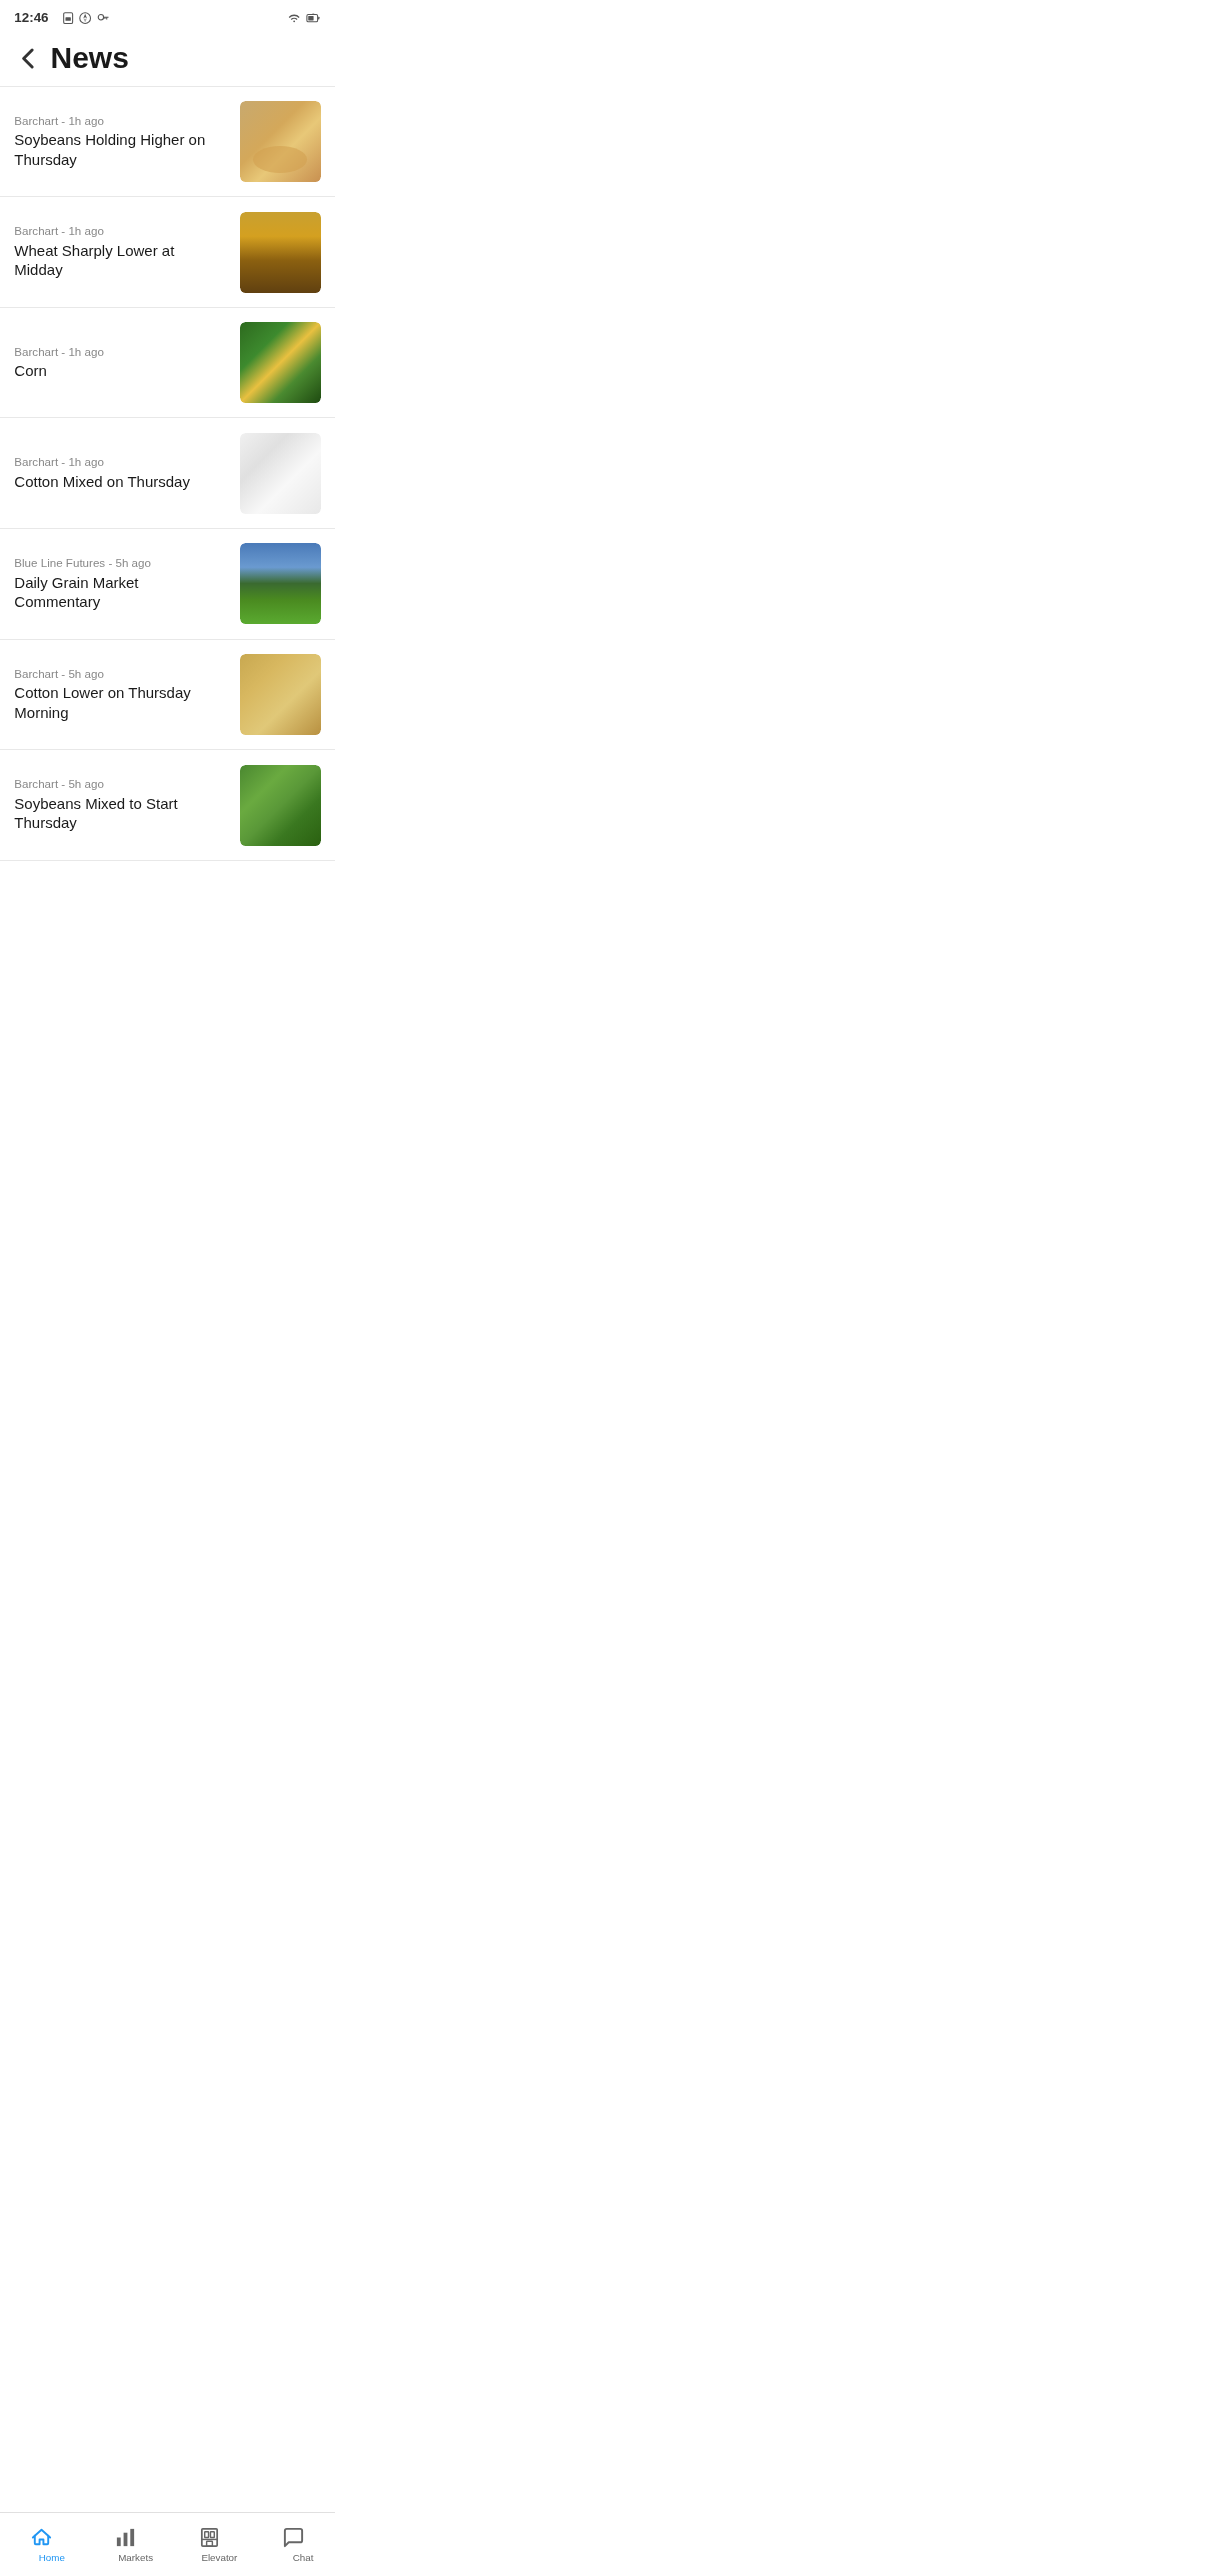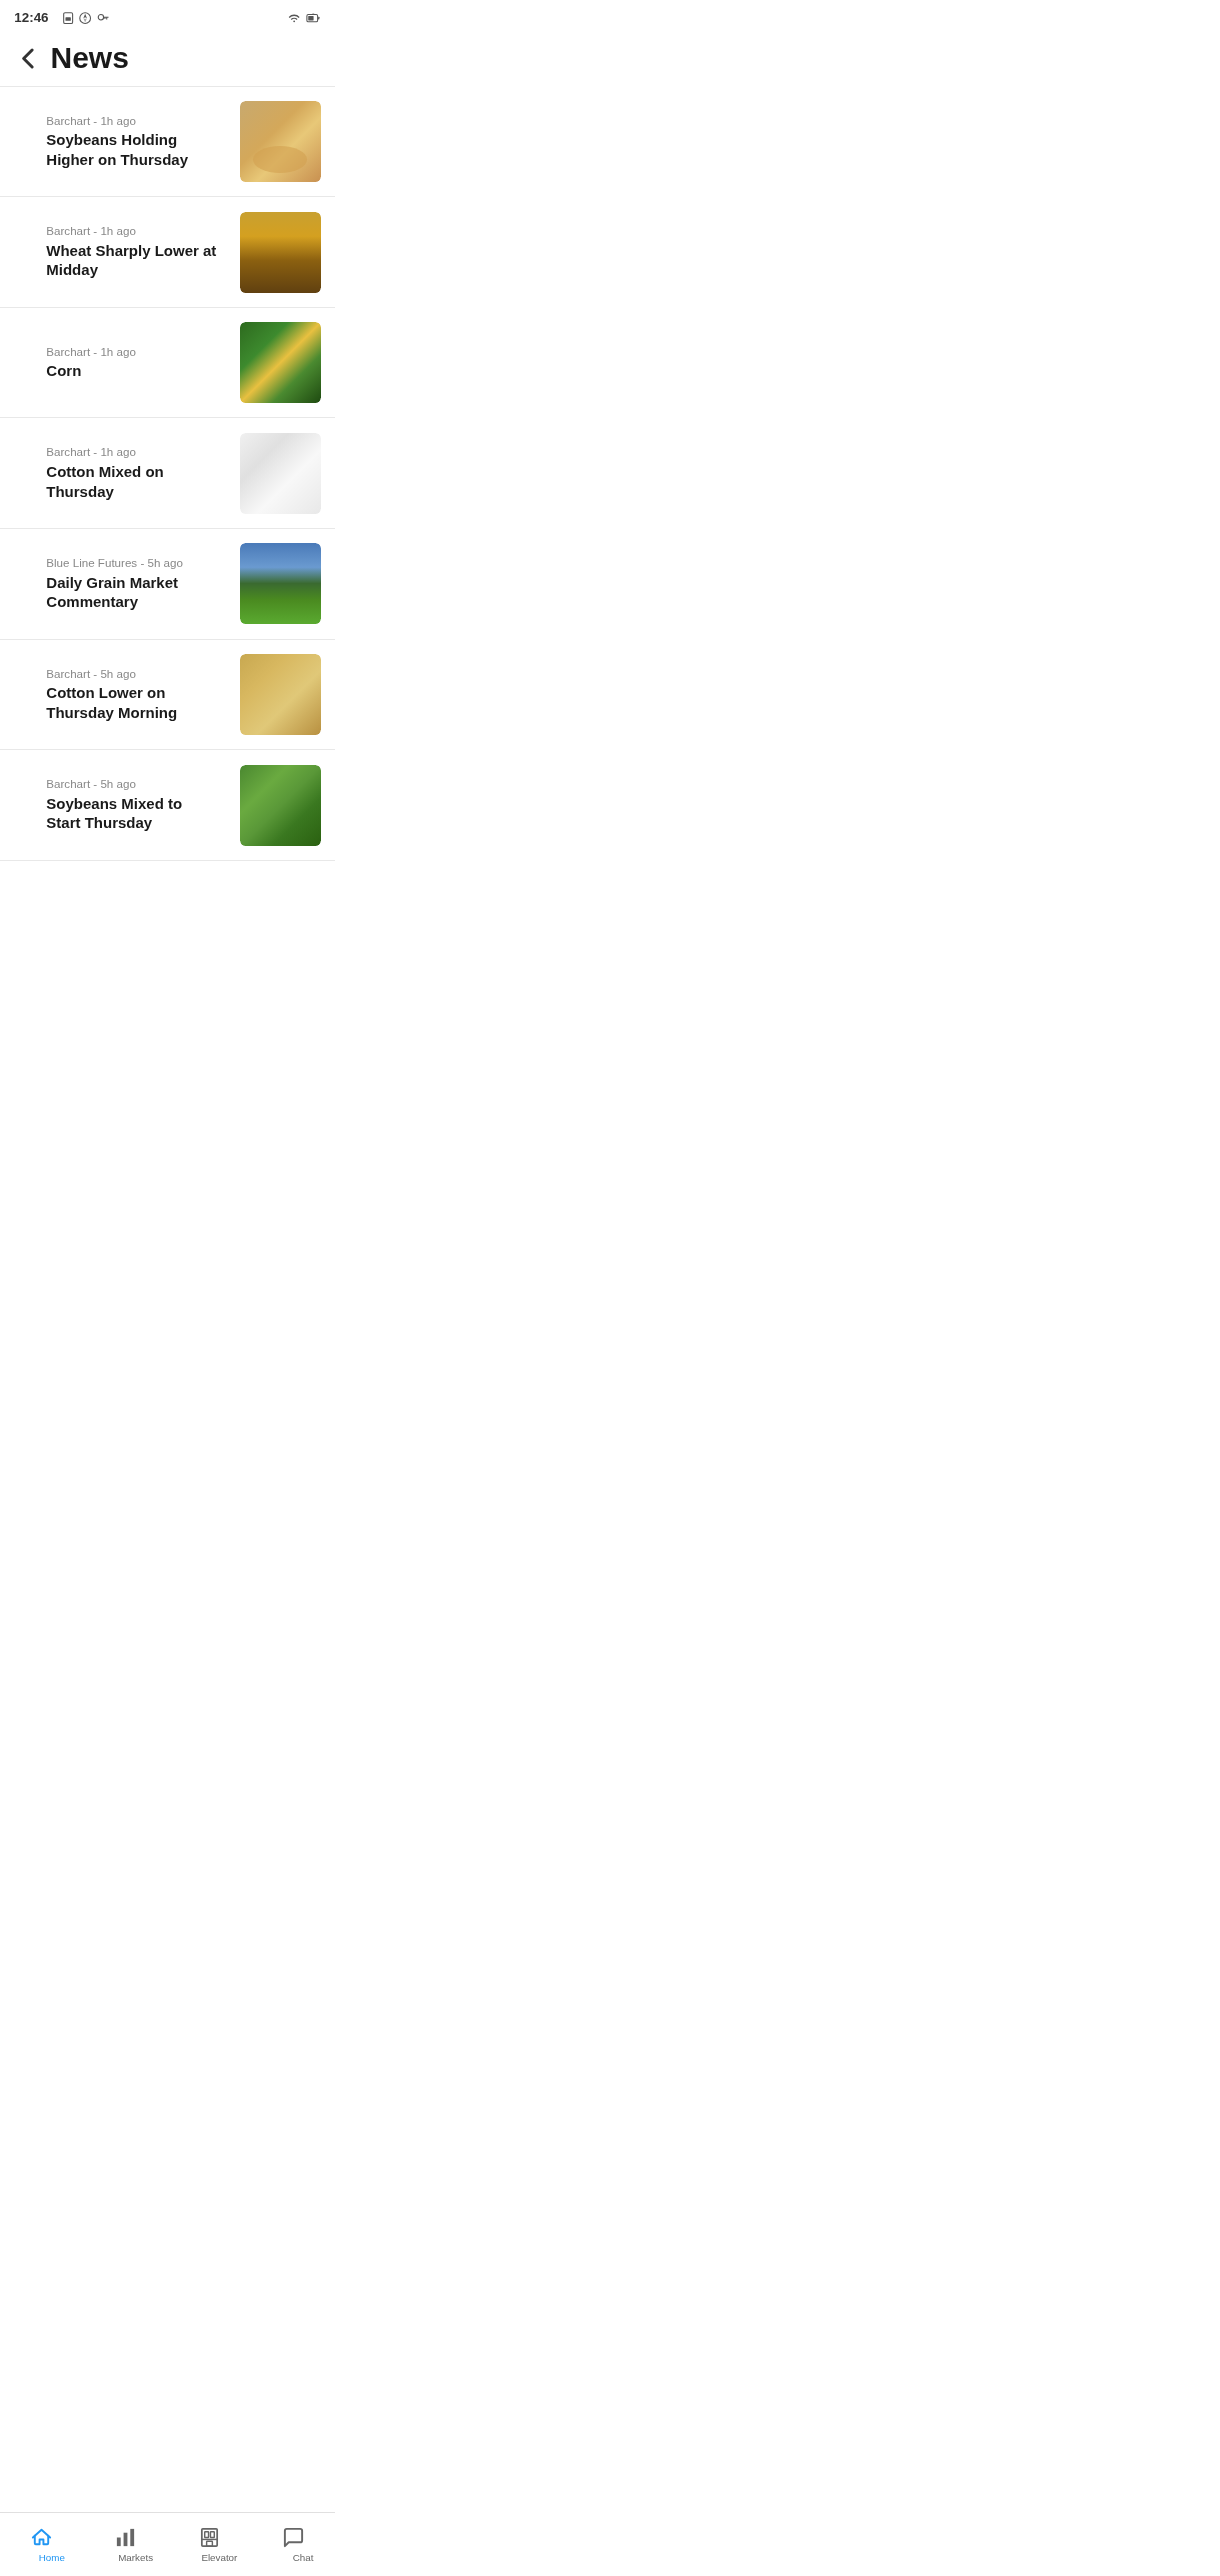--- a/index.html
+++ b/index.html
@@ -92,32 +92,31 @@
       align-items: center;
       padding: 14.3px 14.3px;
       border-bottom: 0.9px solid #e8e8e8;
       cursor: pointer;
       min-height: 89px;
     }
 
     .news-content {
       flex: 1;
       padding-right: 21px;
-      margin-left: 32px;
     }
 
     .news-source {
       font-size: 11.6px;
       color: #888;
       margin-bottom: 3.6px;
     }
 
     .news-title {
       font-size: 15px;
-      font-weight: 700;
+      font-weight: 400;
       color: #1a1a1a;
       line-height: 1.3;
     }
 
     .news-image {
       width: 81px;
       height: 81px;
       border-radius: 5.4px;
       overflow: hidden;
       flex-shrink: 0;

